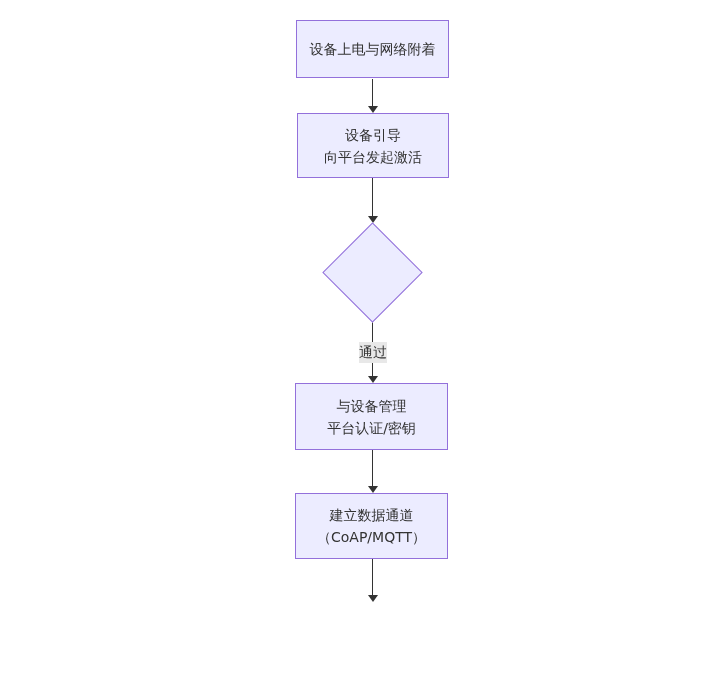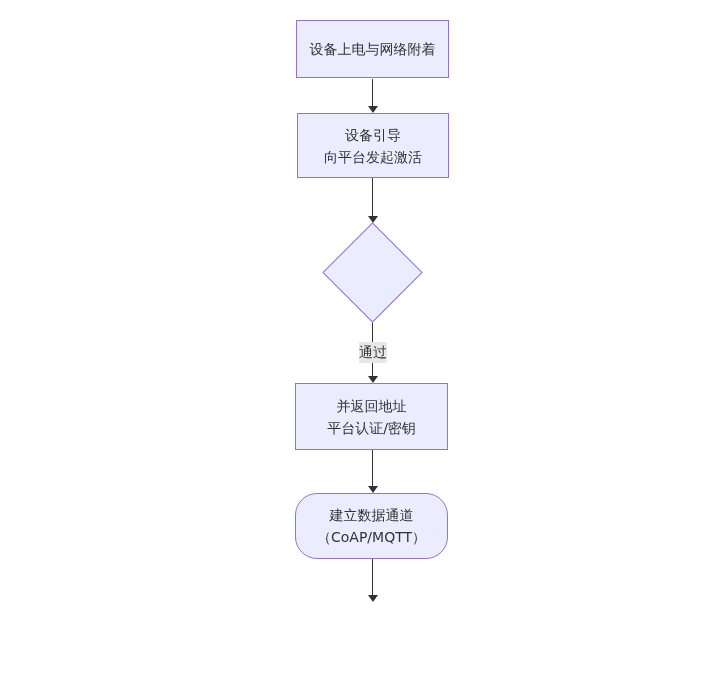--- a/index.html
+++ b/index.html
@@ -109,23 +109,23 @@
   <div class="node" style="left:297px; top:113px; width:152px; height:65px;">
     <span>设备引导</span>
     <span>向平台发起激活</span>
   </div>
 
   <div class="diamond-shape"></div>
 
   <div class="edge-label">通过</div>
 
   <div class="node" style="left:295px; top:383px; width:153px; height:67px;">
-    <span>并返回地址</span>
+    <span>与设备管理</span>
     <span>平台认证/密钥</span>
   </div>
 
-  <div class="node" style="left:295px; top:493px; width:153px; height:66px;border-radius:22px;">
+  <div class="node" style="left:295px; top:493px; width:153px; height:66px;">
     <span>建立数据通道</span>
     <span>（CoAP/MQTT）</span>
   </div>
 
 
 </div>
 
 </body></html>

